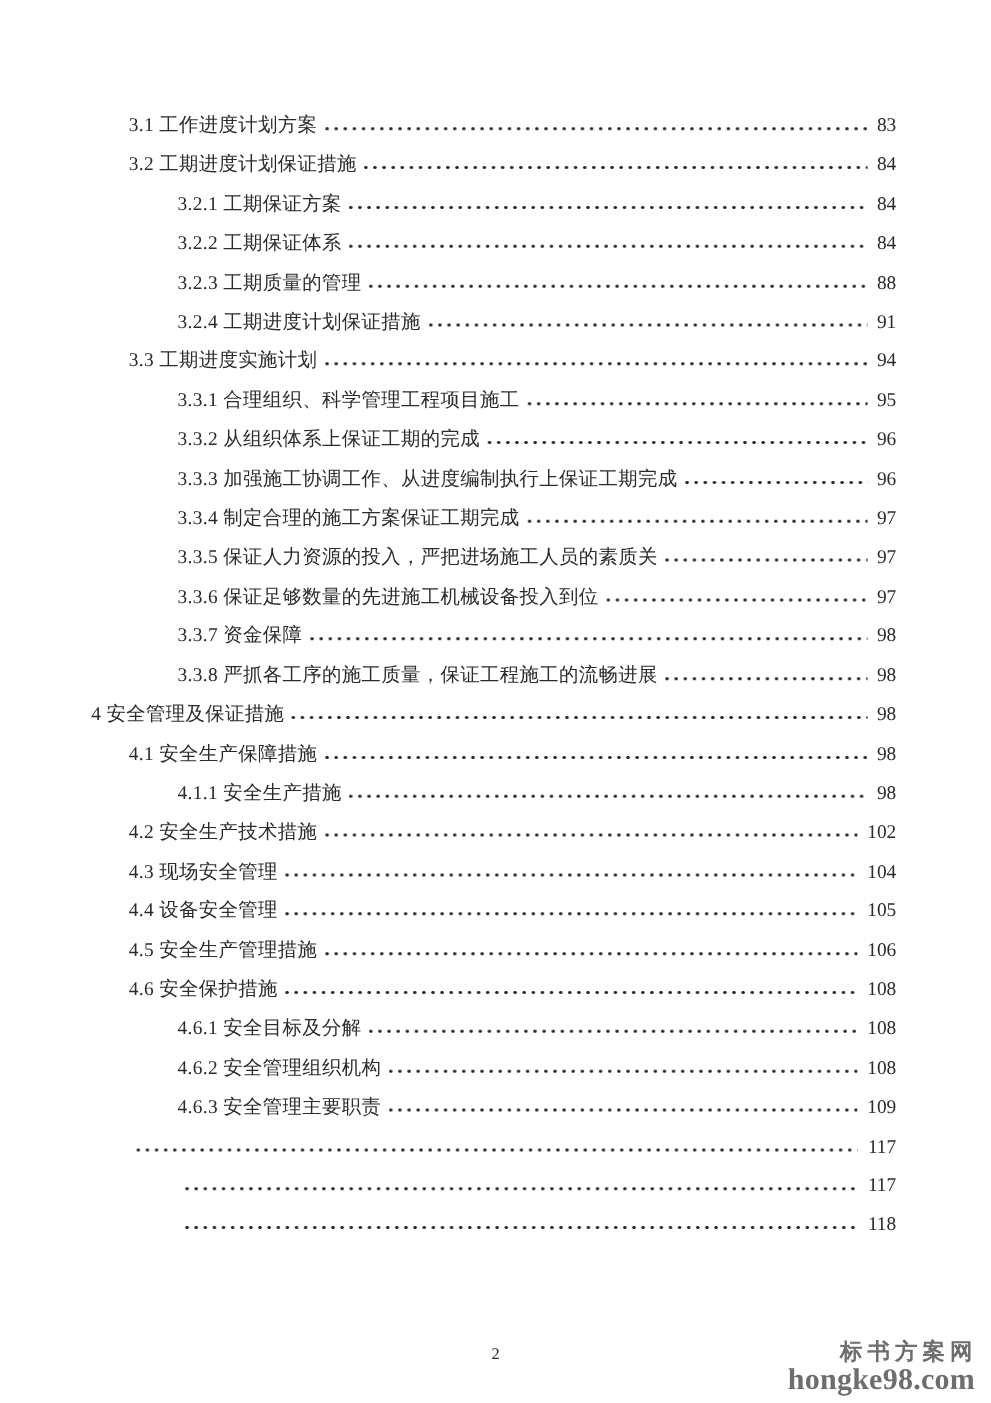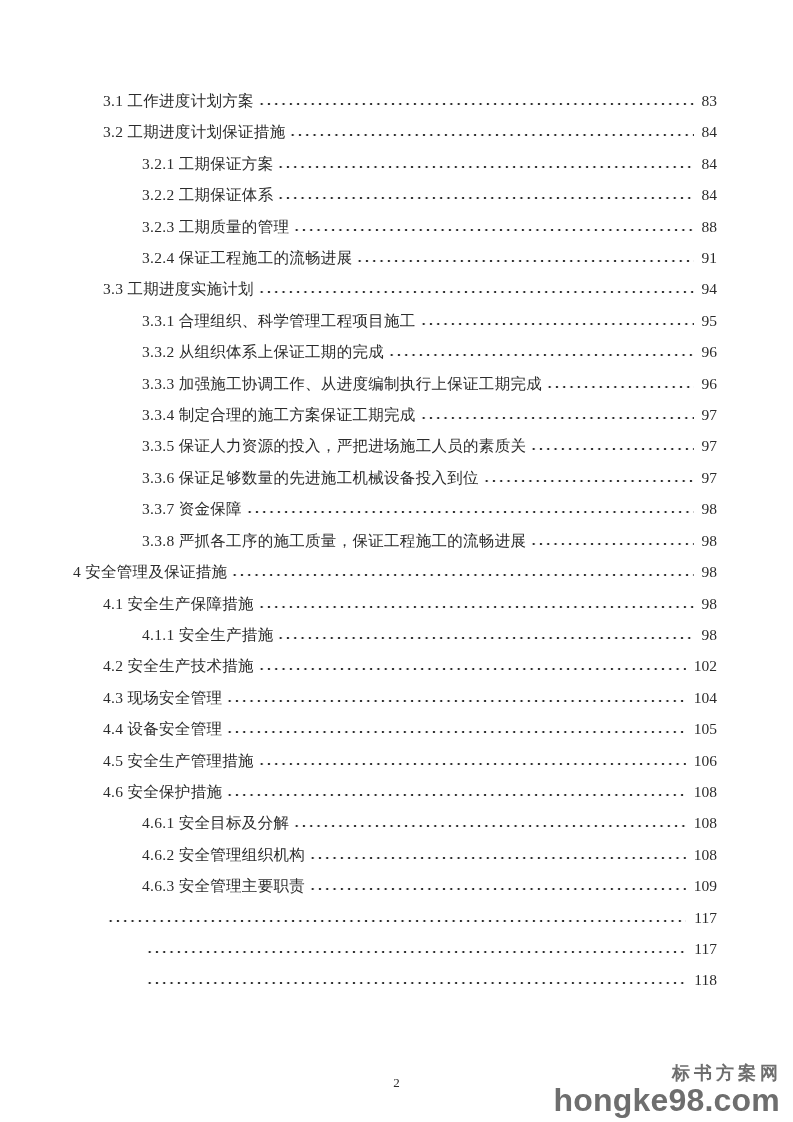--- a/index.html
+++ b/index.html
@@ -69,23 +69,24 @@
     line-height: 1.0;
   }
   .watermark-name {
     font-size: 18px;
     font-weight: bold;
     letter-spacing: 4px;
     margin-right: -2px;
     margin-bottom: 2px;
   }
   .watermark-url {
-    font-size: 32px;
+    font-size: 24px;
     font-weight: bold;
     letter-spacing: 0.2px;
+    font-family: Liberation Serif, serif;
   }
 </style>
 </head>
 <body>
 
 <div class="page">
 
   <div class="toc" id="toc-list">
       <div class="toc-row indent-2">
         <span class="toc-title">3.1 工作进度计划方案</span>
@@ -106,21 +107,21 @@
         <span class="toc-title">3.2.2 工期保证体系</span>
         <span class="toc-dots"></span>
         <span class="toc-page">84</span>
       </div>
       <div class="toc-row indent-3">
         <span class="toc-title">3.2.3 工期质量的管理</span>
         <span class="toc-dots"></span>
         <span class="toc-page">88</span>
       </div>
       <div class="toc-row indent-3">
-        <span class="toc-title">3.2.4 保证工程施工的流畅进展</span>
+        <span class="toc-title">3.2.4 工期进度计划保证措施</span>
         <span class="toc-dots"></span>
         <span class="toc-page">91</span>
       </div>
       <div class="toc-row indent-2">
         <span class="toc-title">3.3 工期进度实施计划</span>
         <span class="toc-dots"></span>
         <span class="toc-page">94</span>
       </div>
       <div class="toc-row indent-3">
         <span class="toc-title">3.3.1 合理组织、科学管理工程项目施工</span>

